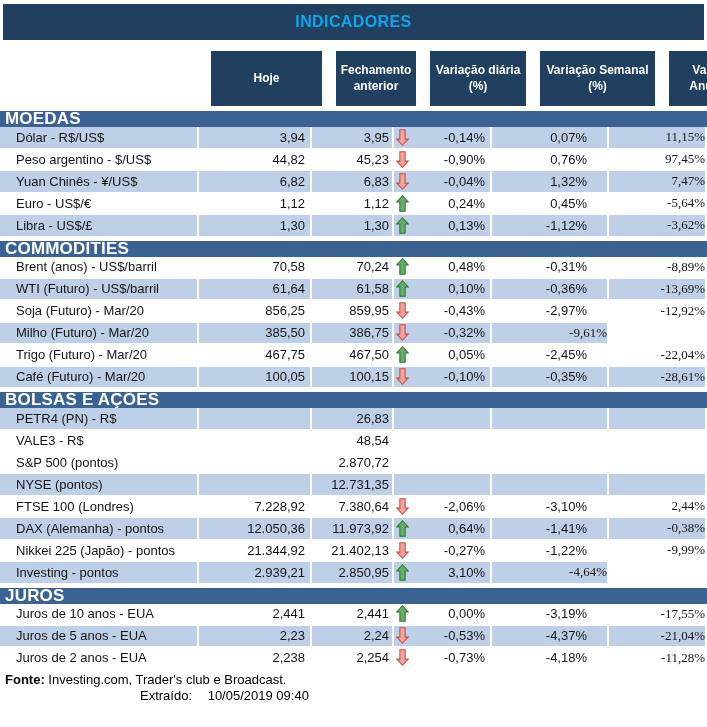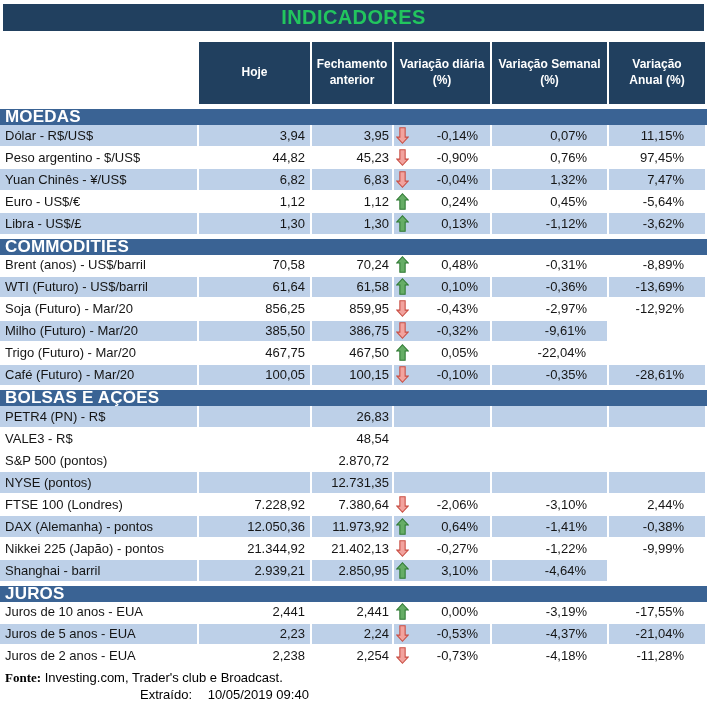--- a/index.html
+++ b/index.html
@@ -6,59 +6,59 @@
     --navy:#21405F;
     --band:#3A6394;
     --shaded:#BDD0E8;
     --plain:#FFFFFF;
     --ink:#151515;
   }
   html,body{margin:0;padding:0;background:#fff;}
   body{font-family:"Liberation Sans", sans-serif; color:var(--ink);}
   .sheet{position:relative;width:707px;height:727px;background:#fff;overflow:hidden;box-sizing:border-box;padding-top:4px;}
   .title-bar{
-    margin:0 3px;height:27px;background:var(--navy);color:#22c55e;
-    font-weight:bold;font-size:20px;letter-spacing:.4px;
+    margin:0 3px;height:36px;background:var(--navy);color:#0ea5e9;
+    font-weight:bold;font-size:16px;letter-spacing:.4px;
     display:flex;align-items:center;justify-content:center;
   }
   .header-row{
-    margin-top:11px;height:62px;
-    display:grid;grid-template-columns:197px 111px 80px 96px 115px 96px;column-gap:2px;
+    margin-top:11px;height:55px;
+    display:grid;grid-template-columns:197px 111px 80px 96px 115px 96px;column-gap:14px;
   }
   .hspacer{background:transparent;}
   .hcell{
     background:var(--navy);color:#fff;font-weight:bold;font-size:12px;line-height:1.3;
     display:flex;align-items:center;justify-content:center;text-align:center;white-space:pre-line;
   }
   .sections{margin-top:3px;}
   .section-band{
     margin-top:5px;height:16px;background:var(--band);color:#fff;
     font-weight:bold;font-size:17px;letter-spacing:.2px;
     display:flex;align-items:center;padding-left:5px;box-sizing:border-box;
   }
   .row{
     display:grid;grid-template-columns:197px 111px 80px 96px 115px 96px;column-gap:2px;
     height:20.5px;margin-bottom:1.5px;
   }
   .cell{display:flex;align-items:center;font-size:13px;overflow:hidden;box-sizing:border-box;}
   .row.shaded .cell{background:var(--shaded);}
   .row.plain  .cell{background:var(--plain);}
-  .c-label{padding-left:5px;white-space:nowrap;text-align:center;}
+  .c-label{padding-left:16px;white-space:nowrap;text-align:center;}
   .c-num{justify-content:flex-end;white-space:nowrap;}
   .pad-hoje{padding-right:5px;padding-left:28px;}
   .pad-fech{padding-right:3px;text-align:center;}
-  .pad-vard{padding-right:12px;text-align:right;}
+  .pad-vard{padding-right:5px;text-align:right;}
   .pad-vars{padding-right:20px;}
-  .pad-vara{padding-right:21px;}
+  .pad-vara{padding-right:0;font-family:Liberation Serif, serif;}
   .c-var{position:relative;justify-content:flex-end;white-space:nowrap;}
   .arrow{position:absolute;left:2px;top:50%;transform:translateY(-50%);width:13px;height:18px;display:flex;align-items:center;}
   .arrow svg{display:block;}
   .footer{margin-top:4px;font-size:13px;color:#000;}
   .footer-line1{padding-left:5px;}
-  .footer-line1 .bold{font-weight:bold;font-family:Liberation Serif, serif;}
+  .footer-line1 .bold{font-weight:bold;}
   .footer-line2{padding-left:140px;margin-top:1px;}
   .footer-line2 .date{margin-left:12px;}
 </style>
 </head>
 <body>
 
 <div class="sheet">
   <div class="title-bar">INDICADORES</div>
 
   <div class="header-row" id="header-row">
@@ -218,20 +218,21 @@
         <div class="cell c-num pad-hoje">467,75</div>
         <div class="cell c-num pad-fech">467,50</div>
         <div class="cell c-var pad-vard">
           <span class="arrow">
             <svg width="13" height="17" viewBox="0 0 12 16">
               <path d="M6 0.7 L11.3 6.5 L8.5 6.5 L8.5 15.3 L3.5 15.3 L3.5 6.5 L0.7 6.5 Z" fill="#66AD66" stroke="#2F7A33" stroke-width="1"></path>
             </svg>
           </span>
           <span>0,05%</span>
         </div>
+        <div class="cell c-num pad-vars">-2,45%</div>
         <div class="cell c-num pad-vara">-22,04%</div>
       </div>
       <div class="row shaded">
         <div class="cell c-label">Café (Futuro) - Mar/20</div>
         <div class="cell c-num pad-hoje">100,05</div>
         <div class="cell c-num pad-fech">100,15</div>
         <div class="cell c-var pad-vard">
           <span class="arrow">
             <svg width="13" height="17" viewBox="0 0 12 16">
               <path d="M6 15.3 L11.3 9.5 L8.5 9.5 L8.5 0.7 L3.5 0.7 L3.5 9.5 L0.7 9.5 Z" fill="#F2A39E" stroke="#C94F44" stroke-width="1"></path>
@@ -322,21 +323,21 @@
             <svg width="13" height="17" viewBox="0 0 12 16">
               <path d="M6 15.3 L11.3 9.5 L8.5 9.5 L8.5 0.7 L3.5 0.7 L3.5 9.5 L0.7 9.5 Z" fill="#F2A39E" stroke="#C94F44" stroke-width="1"></path>
             </svg>
           </span>
           <span>-0,27%</span>
         </div>
         <div class="cell c-num pad-vars">-1,22%</div>
         <div class="cell c-num pad-vara">-9,99%</div>
       </div>
       <div class="row shaded">
-        <div class="cell c-label">Shanghai - barril</div>
+        <div class="cell c-label">Investing - pontos</div>
         <div class="cell c-num pad-hoje">2.939,21</div>
         <div class="cell c-num pad-fech">2.850,95</div>
         <div class="cell c-var pad-vard">
           <span class="arrow">
             <svg width="13" height="17" viewBox="0 0 12 16">
               <path d="M6 0.7 L11.3 6.5 L8.5 6.5 L8.5 15.3 L3.5 15.3 L3.5 6.5 L0.7 6.5 Z" fill="#66AD66" stroke="#2F7A33" stroke-width="1"></path>
             </svg>
           </span>
           <span>3,10%</span>
         </div>

